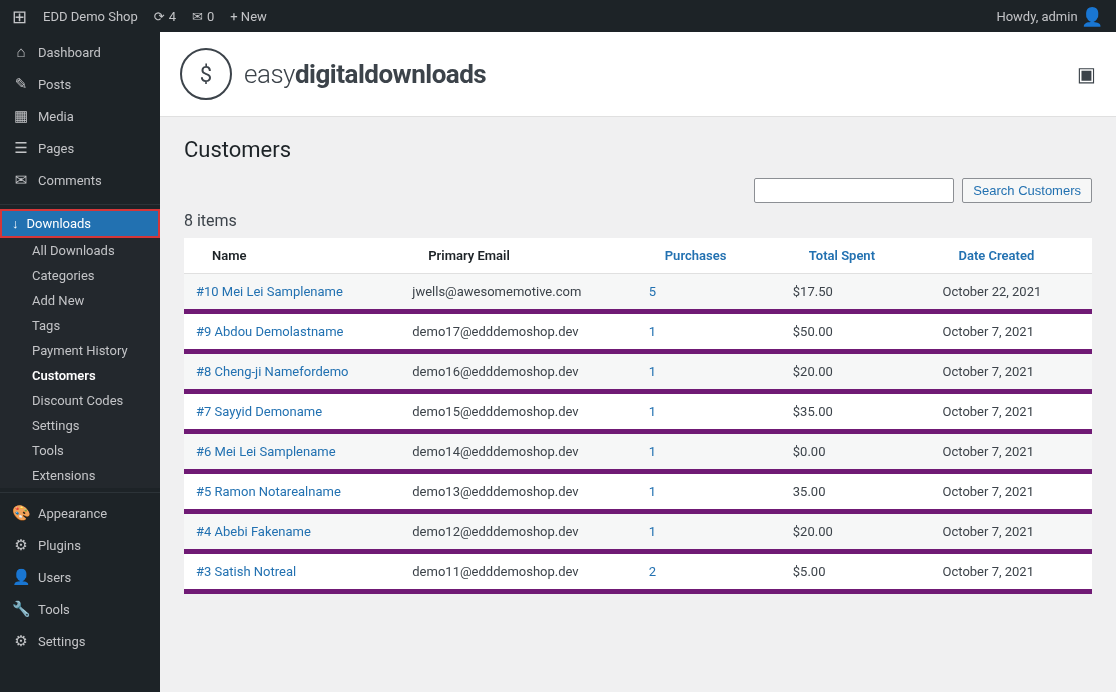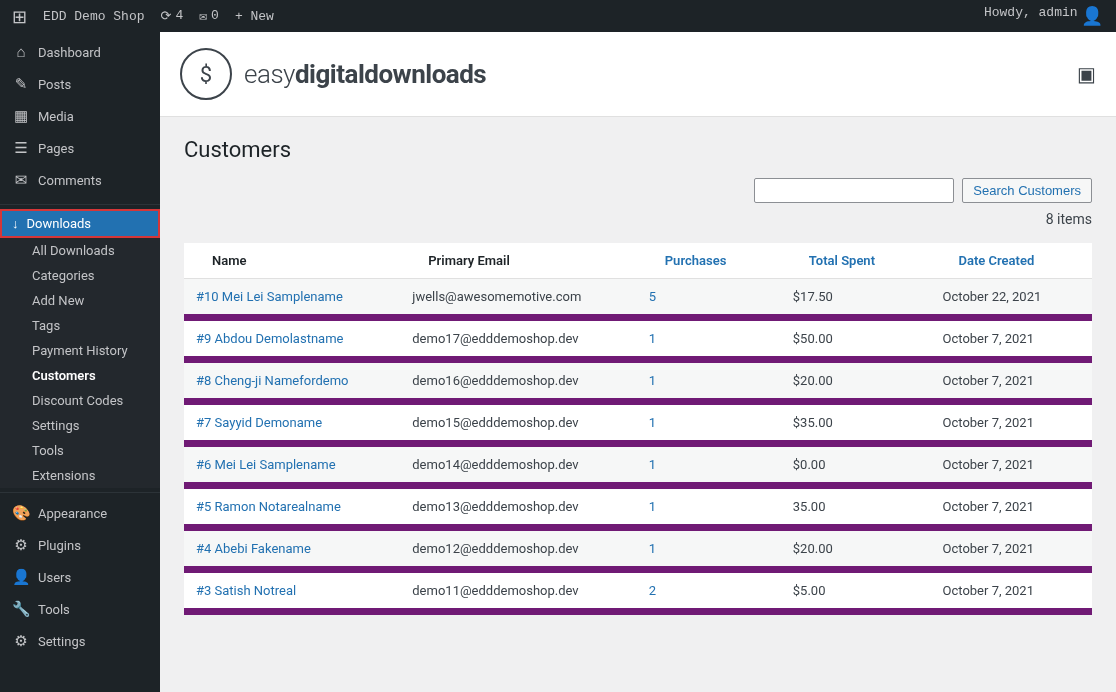--- a/index.html
+++ b/index.html
@@ -15,21 +15,21 @@
       padding: 0 12px;
       color: #c3c4c7;
       font-size: 13px;
       position: fixed;
       top: 0; left: 0; right: 0;
       z-index: 100;
     }
     .adminbar-left { display: flex; align-items: center; gap: 16px; }
     .adminbar-right { display: flex; align-items: center; gap: 8px; }
     .adminbar-logo { color: #c3c4c7; font-size: 18px; }
-    .adminbar-item { color: #c3c4c7; display: flex; gap: 4px; cursor: pointer; font-family: Liberation Mono, monospace; }
+    .adminbar-item { color: #c3c4c7; display: flex; align-items: center; gap: 4px; cursor: pointer; }
 
     
     #layout {
       display: flex;
       margin-top: 32px;
       min-height: calc(100vh - 32px);
     }
 
     
     #sidebar {
@@ -128,24 +128,24 @@
     .search-button {
       background: #f6f7f7;
       border: 1px solid #8c8f94;
       padding: 4px 10px;
       font-size: 13px;
       cursor: pointer;
       color: #2271b1;
       border-radius: 2px;
     }
     .items-count {
-      text-align: right;
+      text-align: left;
       color: #3c434a;
-      font-size: 14px;
-      margin-bottom: 16px;
+      font-size: 16px;
+      margin-bottom: 8px;
     }
 
     
     .customers-table {
       width: 100%;
       border-collapse: collapse;
       background: #fff;
     }
     .customers-table th {
       text-align: left;
@@ -153,21 +153,21 @@
       font-size: 13px;
       font-weight: 600;
       color: #1d2327;
       border-bottom: 1px solid #e0e0e0;
     }
     .customers-table th.sortable { color: #2271b1; cursor: pointer; }
     .customers-table td {
       padding: 10px 12px;
       font-size: 13px;
       color: #3c434a;
-      border-bottom: 7px solid #701a75;
+      border-bottom: 5px solid #701a75;
       vertical-align: middle;
     }
     .customers-table tr:nth-child(odd) td { background: #f6f7f7; }
     .customers-table tr:nth-child(even) td { background: #fff; }
     .customer-link { color: #2271b1; text-decoration: none; cursor: pointer; }
     .purchases-link { color: #2271b1; text-decoration: none; cursor: pointer; }
   </style>
 </head>
 <body>
 

